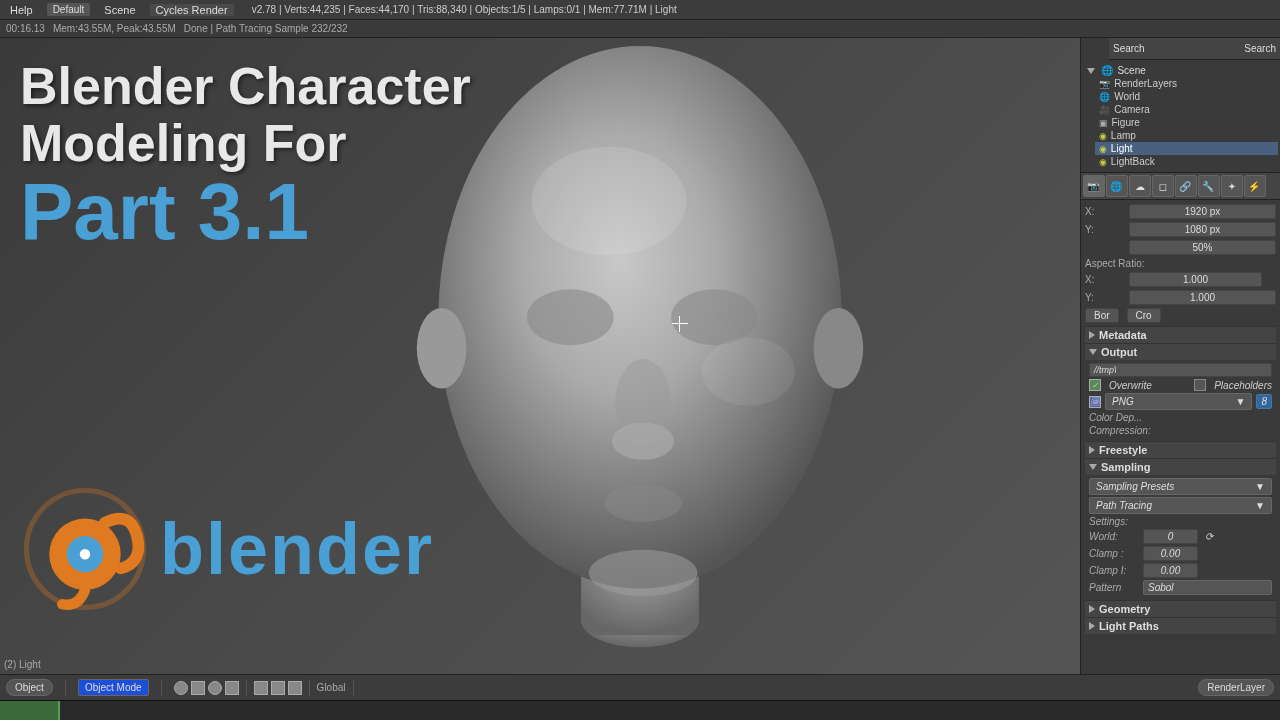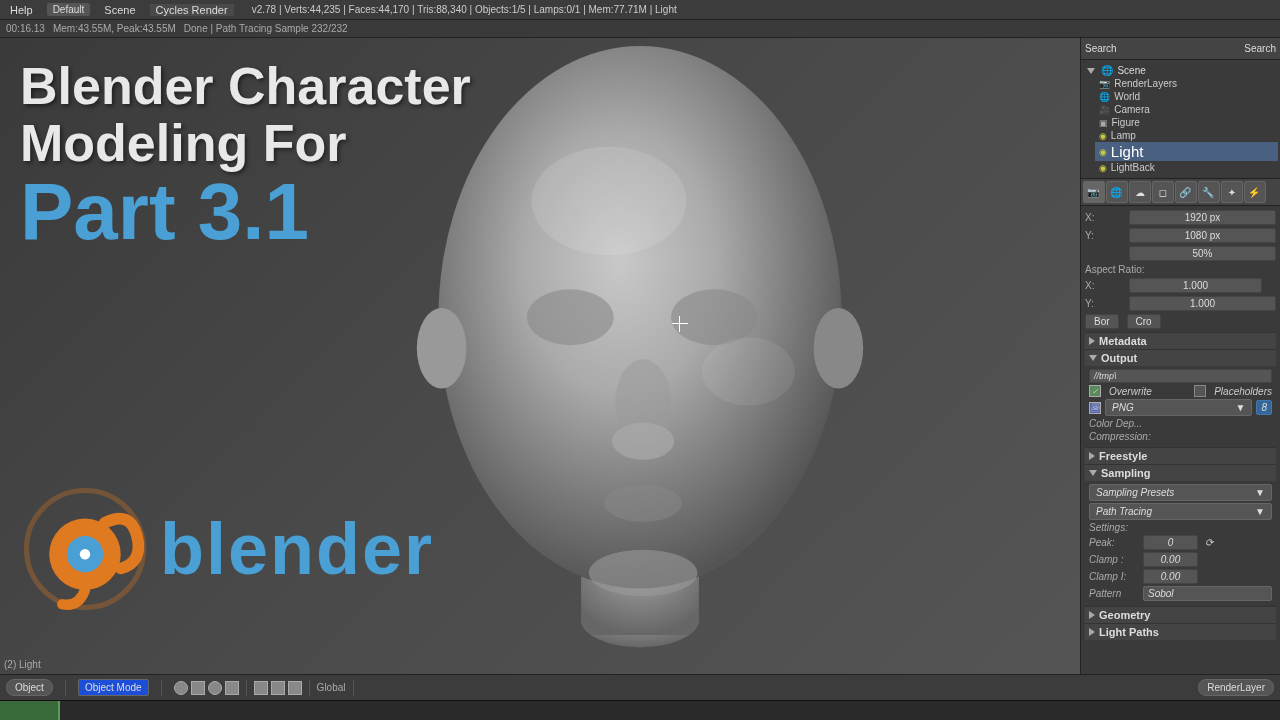--- a/index.html
+++ b/index.html
@@ -417,21 +417,21 @@
       </div>
     </div>
 
     <div class="crosshair"></div>
 
     <div class="viewport-status">(2) Light</div>
   </div>
 
   <div id="right-panel">
 
-    <div style="display:flex;align-items:center;justify-content:space-between;padding:2px 4px;background:#444;border-bottom:1px solid #222;height:22px;">
+    <div style="display:flex;align-items:center;justify-content:space-between;padding:2px 4px;background:#444;border-bottom:1px solid #222;height:22px;margin-left:28px;">
       <span style="font-size:10px;color:#ddd;">Search</span>
       <span style="font-size:10px;color:#ddd;">Search</span>
     </div>
 
     <div id="scene-tree">
       <div class="scene-tree-item">
         <span class="triangle-down" style="margin-right:2px;"></span>
         <span style="font-size:10px;">🌐</span>
         <span style="font-size:10px;color:#ddd;">Scene</span>
       </div>
@@ -450,21 +450,21 @@
       <div class="scene-tree-item tree-indent">
         <span style="font-size:9px;color:#aaa;">▣</span>
         <span style="font-size:10px;">Figure</span>
       </div>
       <div class="scene-tree-item tree-indent">
         <span style="font-size:9px;color:#cccc44;">◉</span>
         <span style="font-size:10px;">Lamp</span>
       </div>
       <div class="scene-tree-item tree-indent selected" style="background:#4a6080;">
         <span style="font-size:9px;color:#cccc44;">◉</span>
-        <span style="font-size:15px;color:#fff;">Light</span>
+        <span style="font-size:10px;color:#fff;">Light</span>
       </div>
       <div class="scene-tree-item tree-indent">
         <span style="font-size:9px;color:#cccc44;">◉</span>
         <span style="font-size:10px;">LightBack</span>
       </div>
     </div>
 
     <div id="prop-icons-row">
       <div class="prop-icon-tab active" title="Render">📷</div>
       <div class="prop-icon-tab" title="Scene">🌐</div>
@@ -562,21 +562,21 @@
         <div class="prop-full-row">
           <div class="dropdown-btn">
             <span>Path Tracing</span>
             <span>▼</span>
           </div>
         </div>
         <div class="prop-full-row">
           <span style="font-size:10px;color:#aaa;">Settings:</span>
         </div>
         <div class="prop-full-row">
-          <span style="font-size:10px;color:#aaa;min-width:50px;">Peak:</span>
+          <span style="font-size:10px;color:#aaa;min-width:50px;">World:</span>
           <div class="prop-value-num">0</div>
           <span style="margin-left:3px;font-size:10px;cursor:pointer;">⟳</span>
         </div>
         <div class="prop-full-row">
           <span style="font-size:10px;color:#aaa;min-width:50px;">Clamp :</span>
           <div class="prop-value-num">0.00</div>
         </div>
         <div class="prop-full-row">
           <span style="font-size:10px;color:#aaa;min-width:50px;">Clamp I:</span>
           <div class="prop-value-num">0.00</div>

